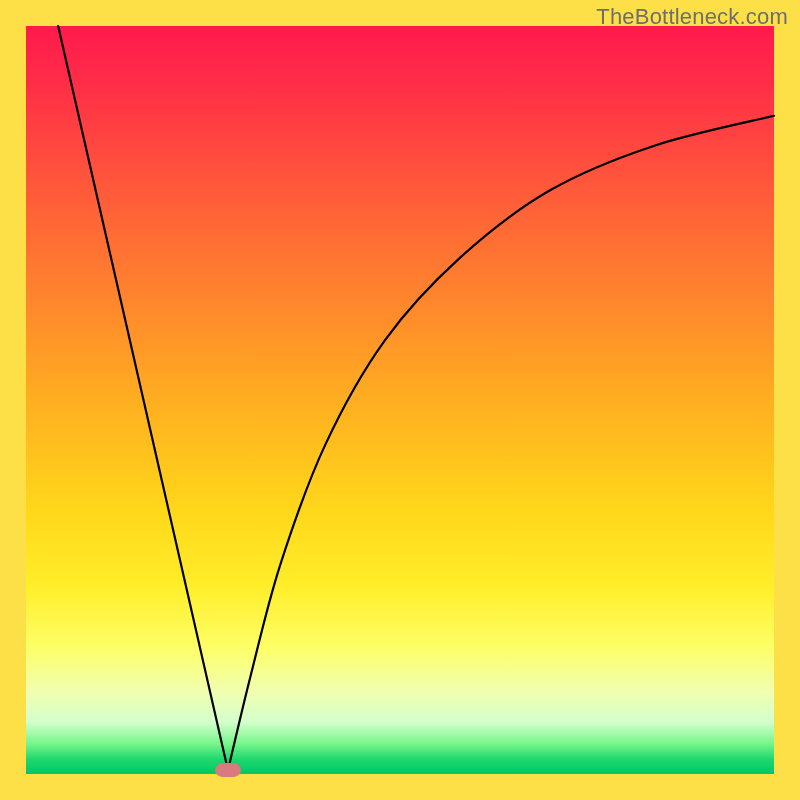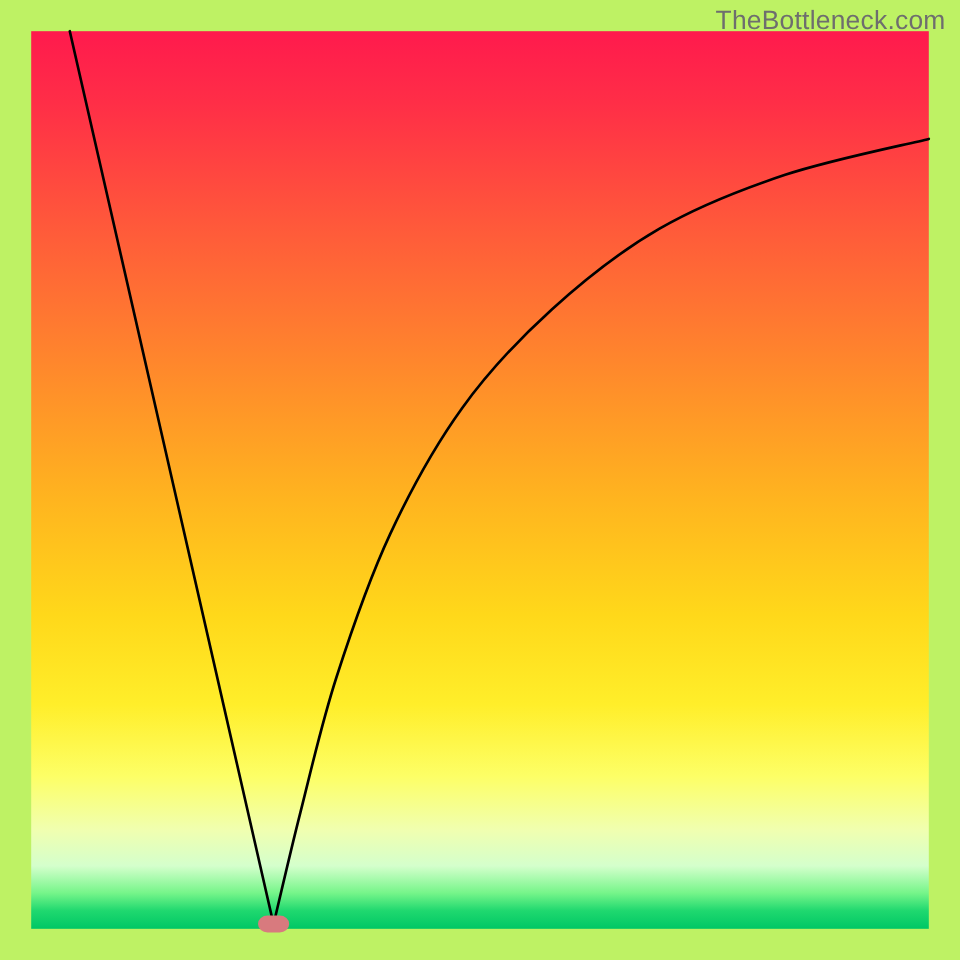--- a/index.html
+++ b/index.html
@@ -8,21 +8,21 @@
     width: 800px;
     height: 800px;
     background: #000;
     font-family: Arial, Helvetica, sans-serif;
     overflow: hidden;
   }
   .frame {
     position: relative;
     width: 800px;
     height: 800px;
-    background: #bef264;
+    background: #fde047;
   }
   .plot {
     position: absolute;
     left: 26px;
     top: 26px;
     width: 748px;
     height: 748px;
     background: linear-gradient(
       to bottom,
       #ff1a4d 0%,

